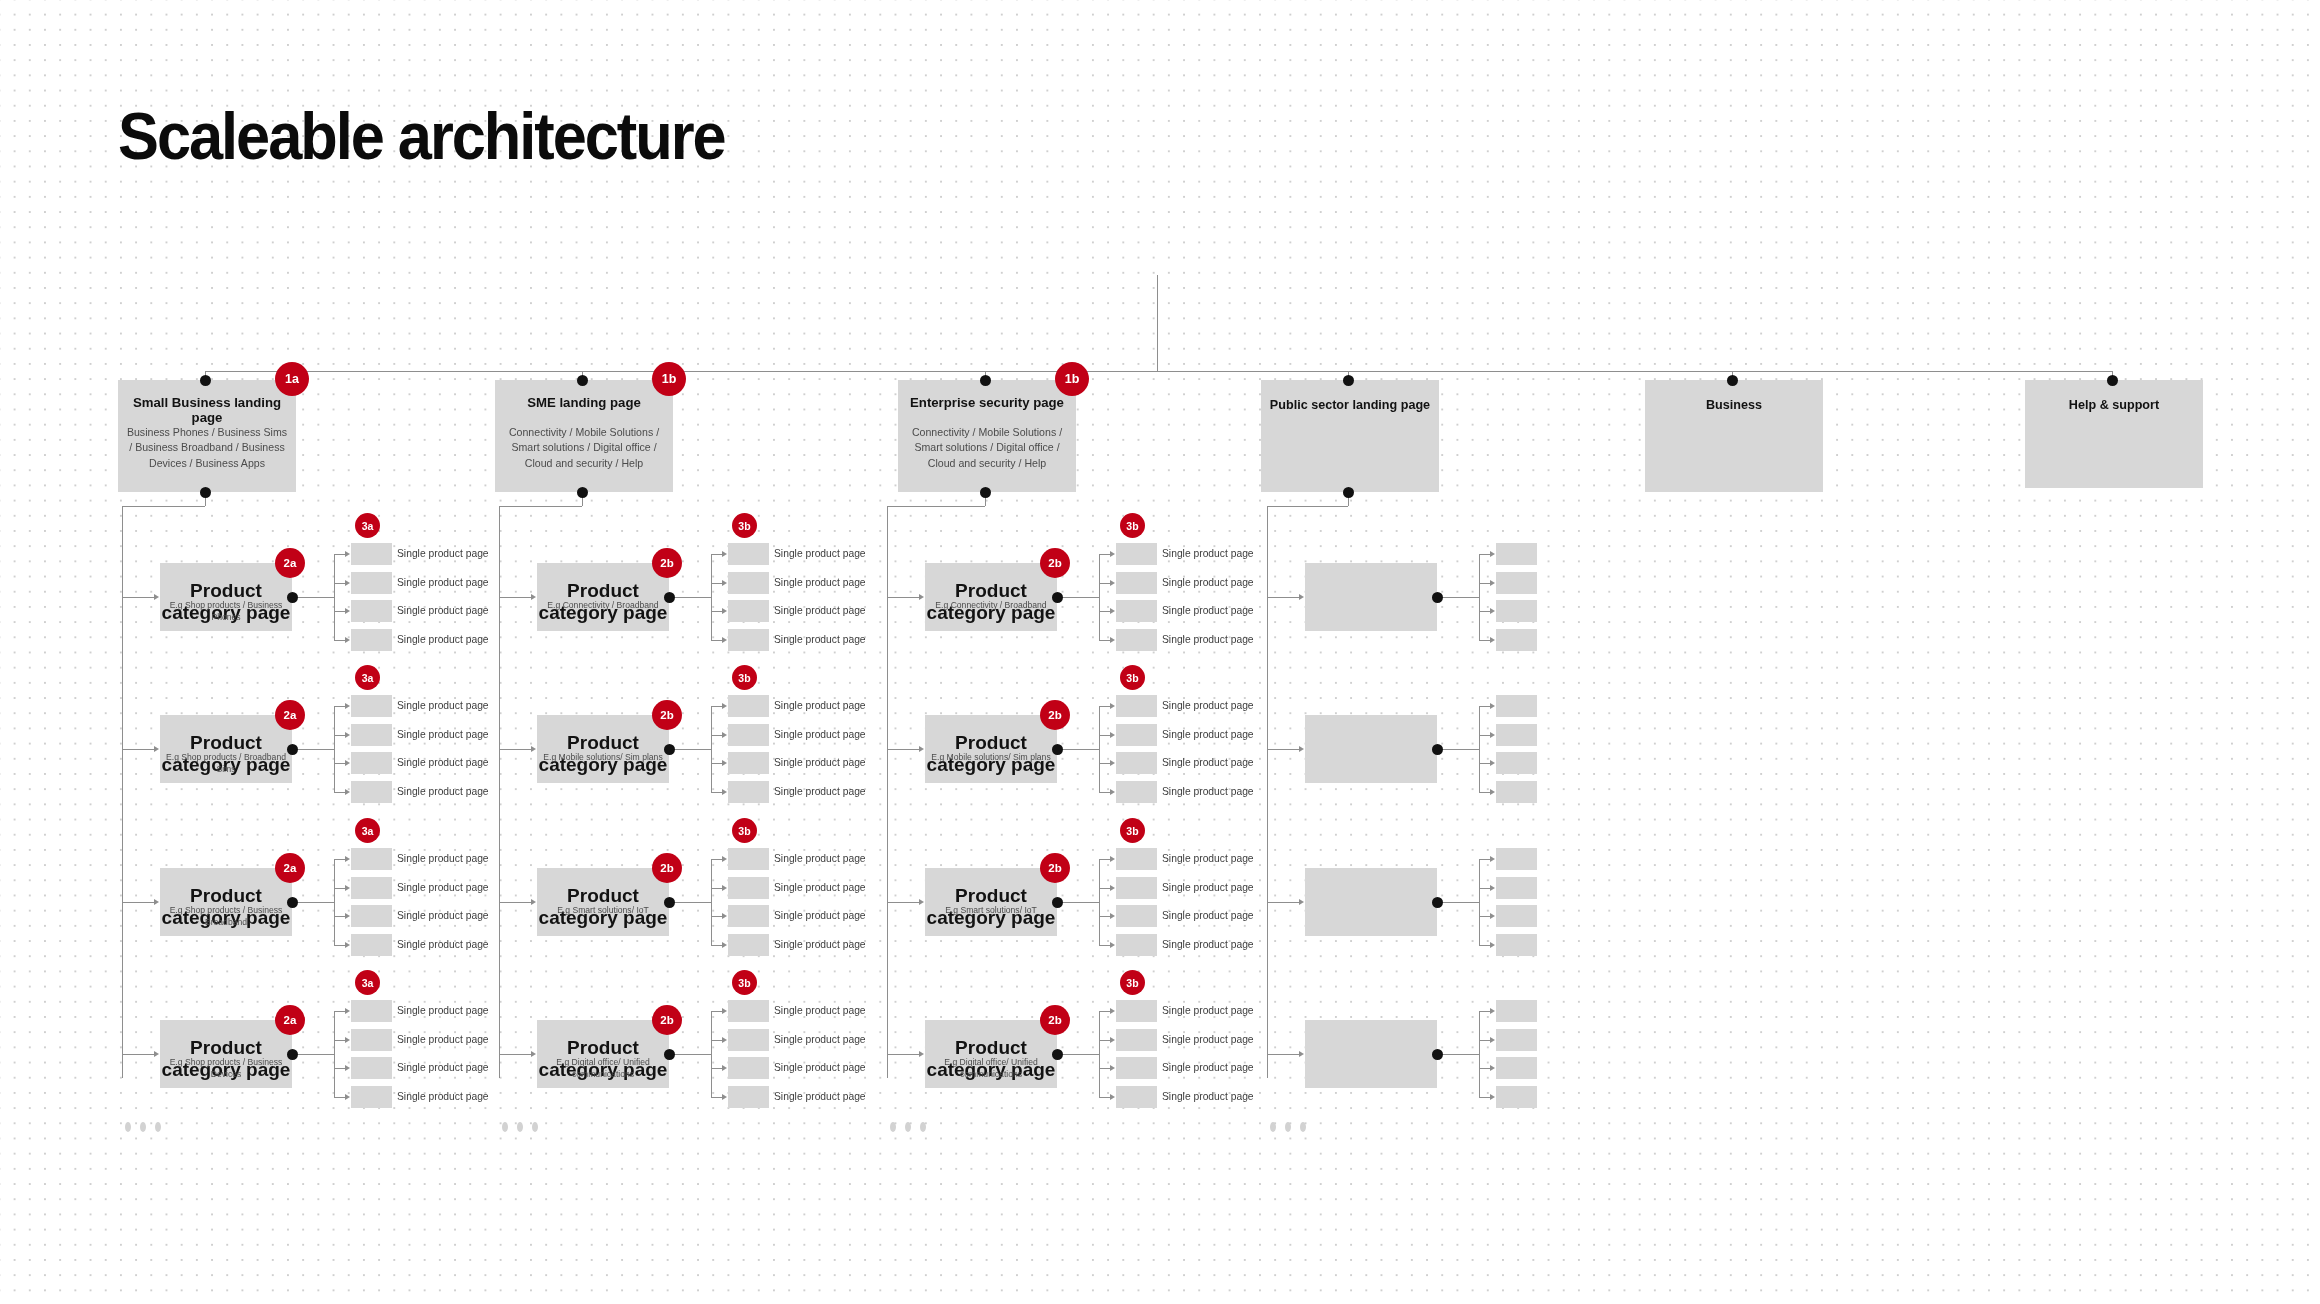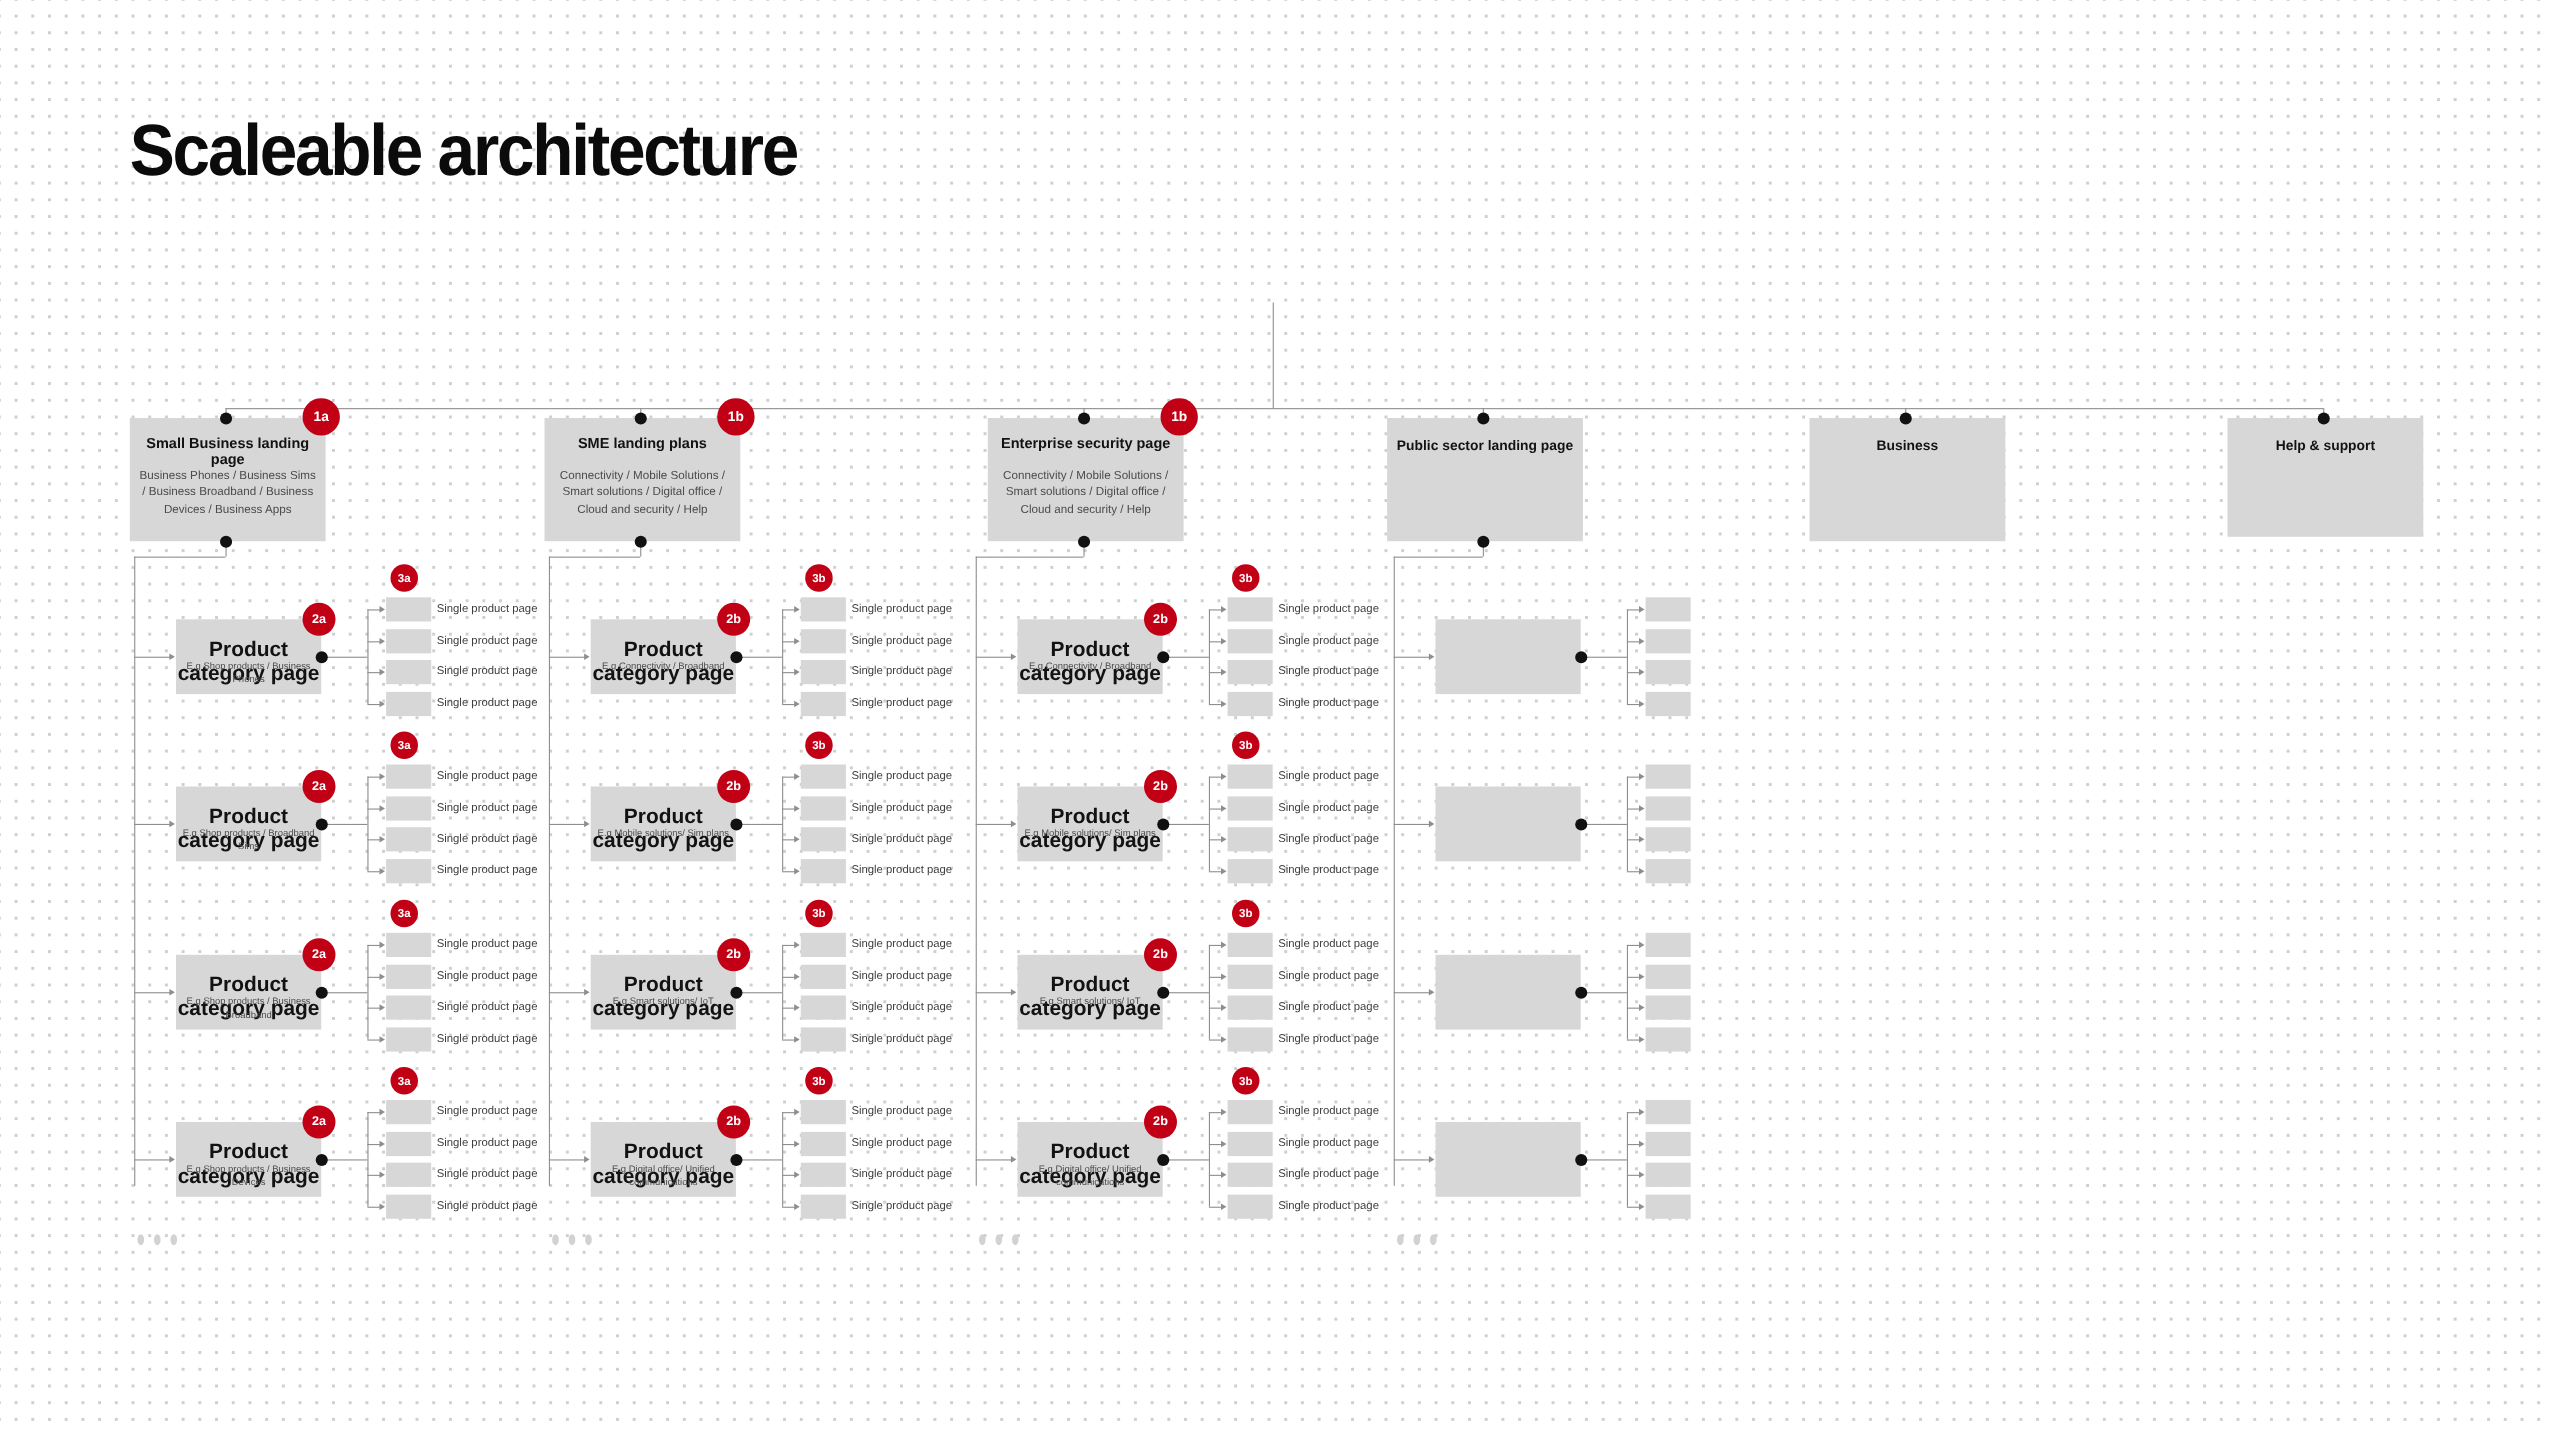--- a/index.html
+++ b/index.html
@@ -141,21 +141,21 @@
       <div class="ln lnh" style="left: 205px; top: 371px; width: 1907px;"></div>
       <div class="ln lnv" style="left: 205px; top: 371px; height: 9px;"></div>
       <div class="node landing" style="left: 118px; top: 380px; width: 178px; height: 112px;">
         <div class="ntitle">Small Business landing page</div>
         <div class="nsub">Business Phones / Business Sims / Business Broadband / Business Devices / Business Apps</div>
       </div>
       <div class="dot" style="left: 199.5px; top: 374.5px;"></div>
       <div class="badge b-lg" style="left: 275px; top: 362px;">1a</div>
       <div class="ln lnv" style="left: 582px; top: 371px; height: 9px;"></div>
       <div class="node landing" style="left: 495px; top: 380px; width: 178px; height: 112px;">
-        <div class="ntitle">SME landing plans</div>
+        <div class="ntitle">SME landing page</div>
         <div class="nsub">Connectivity / Mobile Solutions / Smart solutions / Digital office / Cloud and security / Help</div>
       </div>
       <div class="dot" style="left: 576.5px; top: 374.5px;"></div>
       <div class="badge b-lg" style="left: 652px; top: 362px;">1b</div>
       <div class="ln lnv" style="left: 985px; top: 371px; height: 9px;"></div>
       <div class="node landing" style="left: 898px; top: 380px; width: 178px; height: 112px;">
         <div class="ntitle">Enterprise security page</div>
         <div class="nsub">Connectivity / Mobile Solutions / Smart solutions / Digital office / Cloud and security / Help</div>
       </div>
       <div class="dot" style="left: 979.5px; top: 374.5px;"></div>

